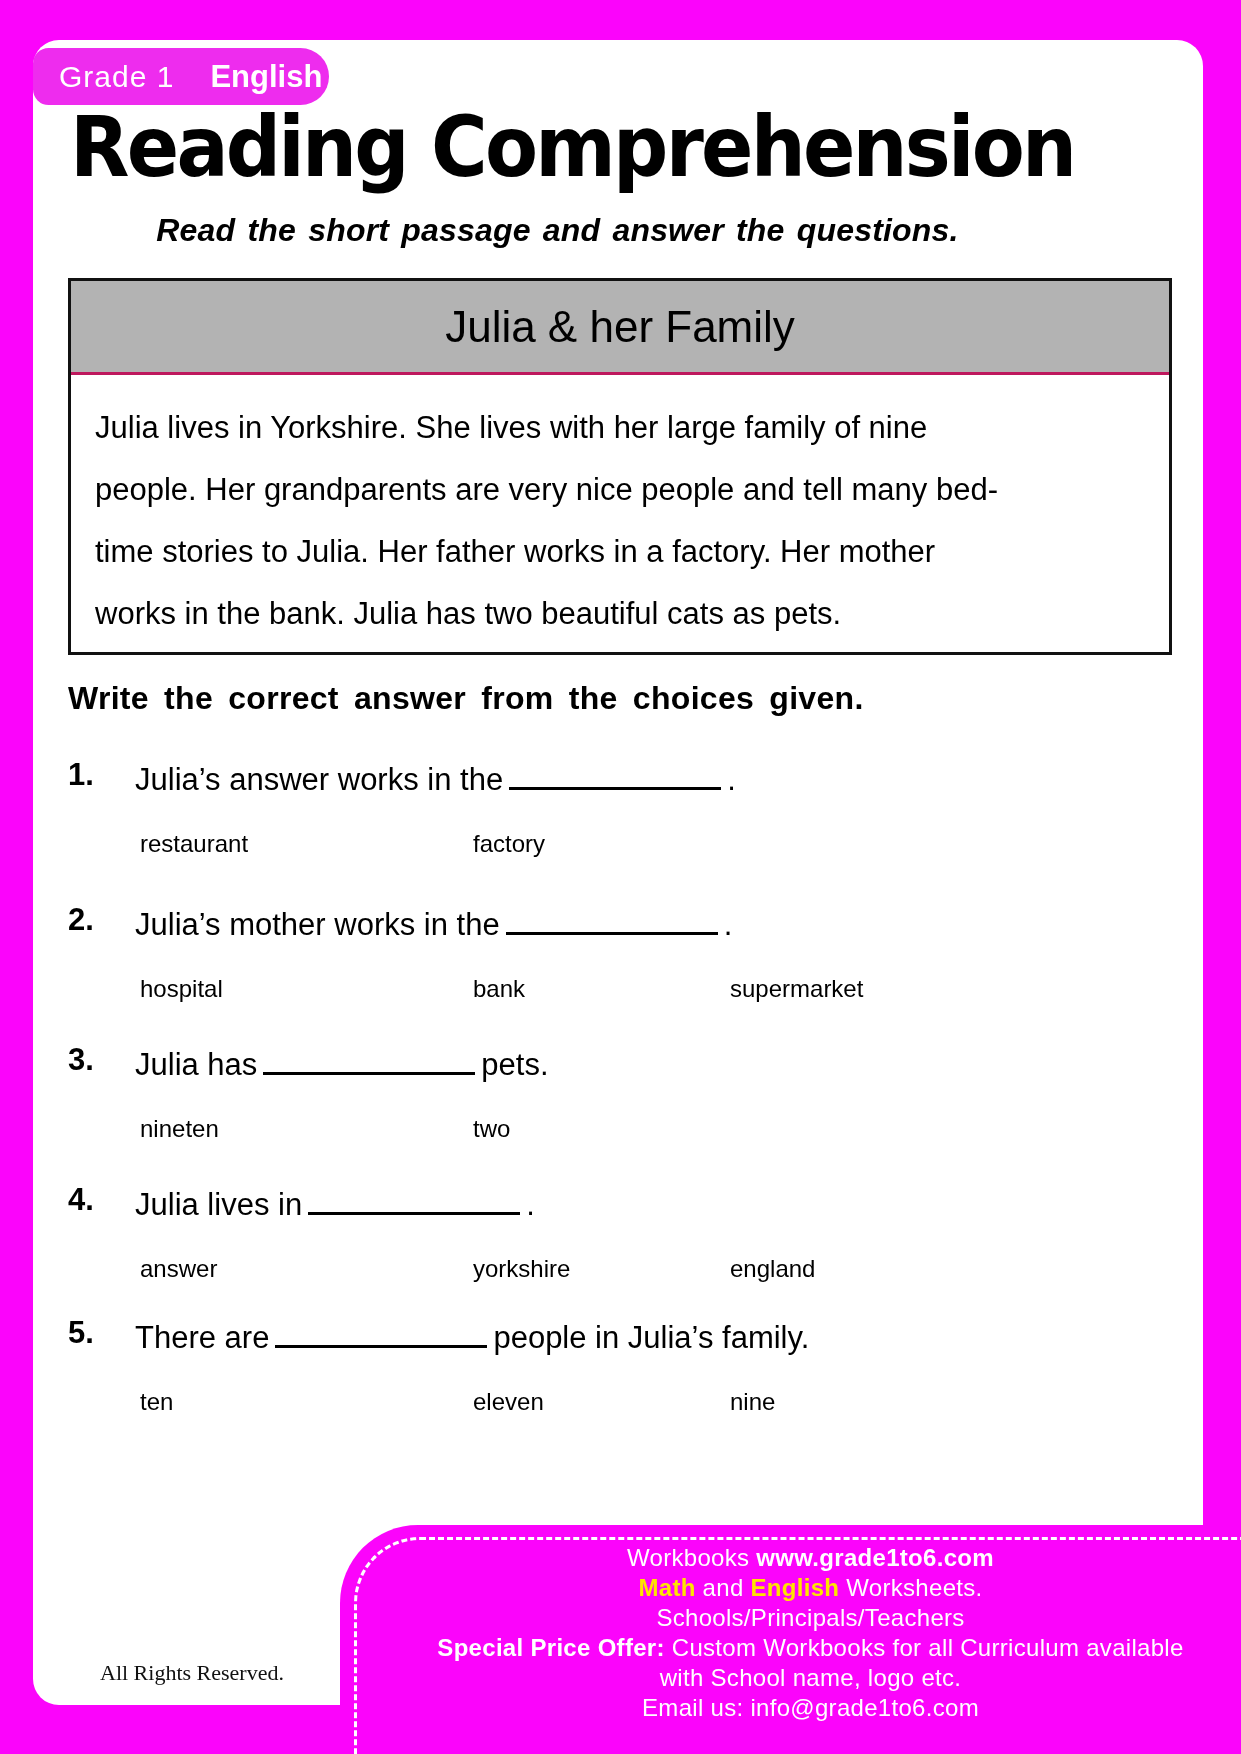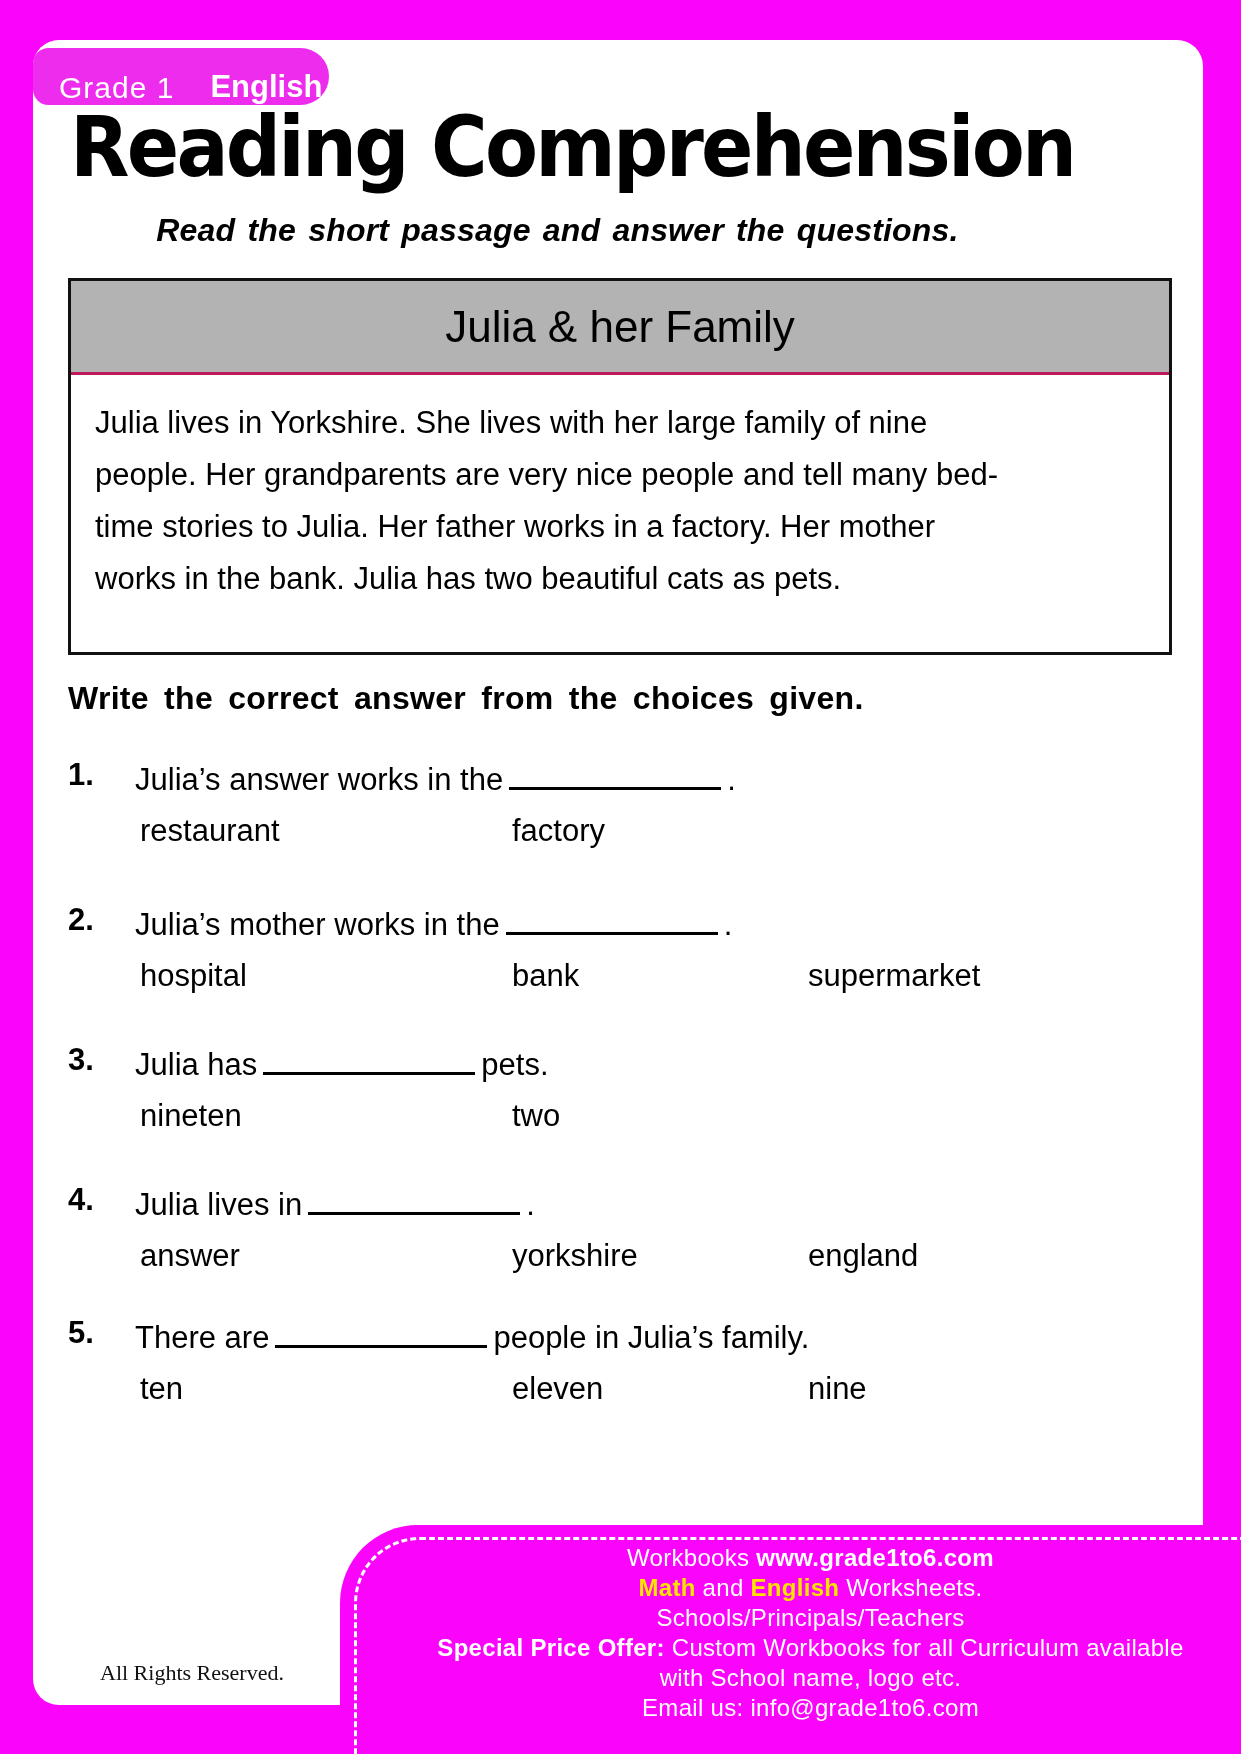--- a/index.html
+++ b/index.html
@@ -2,48 +2,48 @@
 <html><head>
 <meta charset="utf-8">
 <style>
   html,body{margin:0;padding:0;background:#555;}
   .frame{position:relative;width:1241px;height:1754px;background:#fb04fb;overflow:hidden;
          font-family:"Liberation Sans",sans-serif;color:#000;}
   .page{position:absolute;left:33px;top:40px;width:1170px;height:1665px;background:#ffffff;
         border-radius:26px;}
   
   .badge{position:absolute;left:33px;top:48px;width:296px;height:57px;background:#ee2cee;
-         border-radius:16px 29px 29px 16px;display:flex;align-items:flex-end;gap:36px;
+         border-radius:16px 29px 29px 16px;display:flex;align-items:center;gap:36px;
          padding-left:26px;box-sizing:border-box;}
   .badge-grade{color:#fff;font-size:30px;font-weight:normal;letter-spacing:1px;}
   .badge-subject{color:#fff;font-size:31px;font-weight:bold;}
   
   .title{position:absolute;left:70px;top:98px;font-size:84px;font-weight:bold;letter-spacing:-3px;
          white-space:nowrap;font-family:"DejaVu Sans","Liberation Sans",sans-serif;
          transform:scaleX(.92);transform-origin:left;}
   .subtitle{position:absolute;left:70px;top:212px;width:975px;text-align:center;font-size:32px;
             font-weight:bold;font-style:italic;letter-spacing:.2px;word-spacing:3px;}
   
   .passage{position:absolute;left:68px;top:278px;width:1104px;height:377px;background:#fff;
            border:3px solid #111;box-sizing:border-box;}
   .passage-header{height:94px;background:#b3b3b3;border-bottom:3px solid #be185d;display:flex;
                   align-items:center;justify-content:center;font-size:44px;box-sizing:border-box;}
   .passage-body{padding:22px 24px 0 24px;}
-  .passage-text{width:920px;font-size:31px;line-height:52px;}
+  .passage-text{width:920px;font-size:31px;line-height:62px;}
   
   .instruction{position:absolute;left:68px;top:680px;font-size:32px;font-weight:bold;
                word-spacing:6px;letter-spacing:.3px;}
   
   .q{position:absolute;left:68px;width:1110px;}
   .q1{top:757px}.q2{top:902px}.q3{top:1042px}.q4{top:1182px}.q5{top:1315px}
   .prompt{display:flex;font-size:31px;line-height:36px;}
   .qnum{flex:none;width:67px;font-weight:bold;}
   .qtext{white-space:nowrap;}
   .blank{display:inline-block;width:212px;height:30px;border-bottom:3px solid #000;margin:0 6px;}
-  .choices{display:flex;font-size:31px;line-height:36px;margin-top:15px;gap:39px;}
+  .choices{display:flex;font-size:24px;line-height:36px;margin-top:28px;}
   .c1{margin-left:72px;width:333px;}
   .c2{width:257px;}
   
   .footer-panel{position:absolute;left:340px;top:1525px;right:0;bottom:0;background:#fb04fb;
                 border-top-left-radius:78px;}
   .footer-dash{position:absolute;left:14px;top:12px;right:-6px;bottom:-6px;
                border-top:3px dashed #fff;border-left:3px dashed #fff;border-top-left-radius:66px;}
   .footer-content{position:absolute;left:52px;right:12px;top:18px;text-align:center;color:#fff;
                   font-size:24px;line-height:30px;letter-spacing:.3px;}
   .fb{font-weight:bold;}

